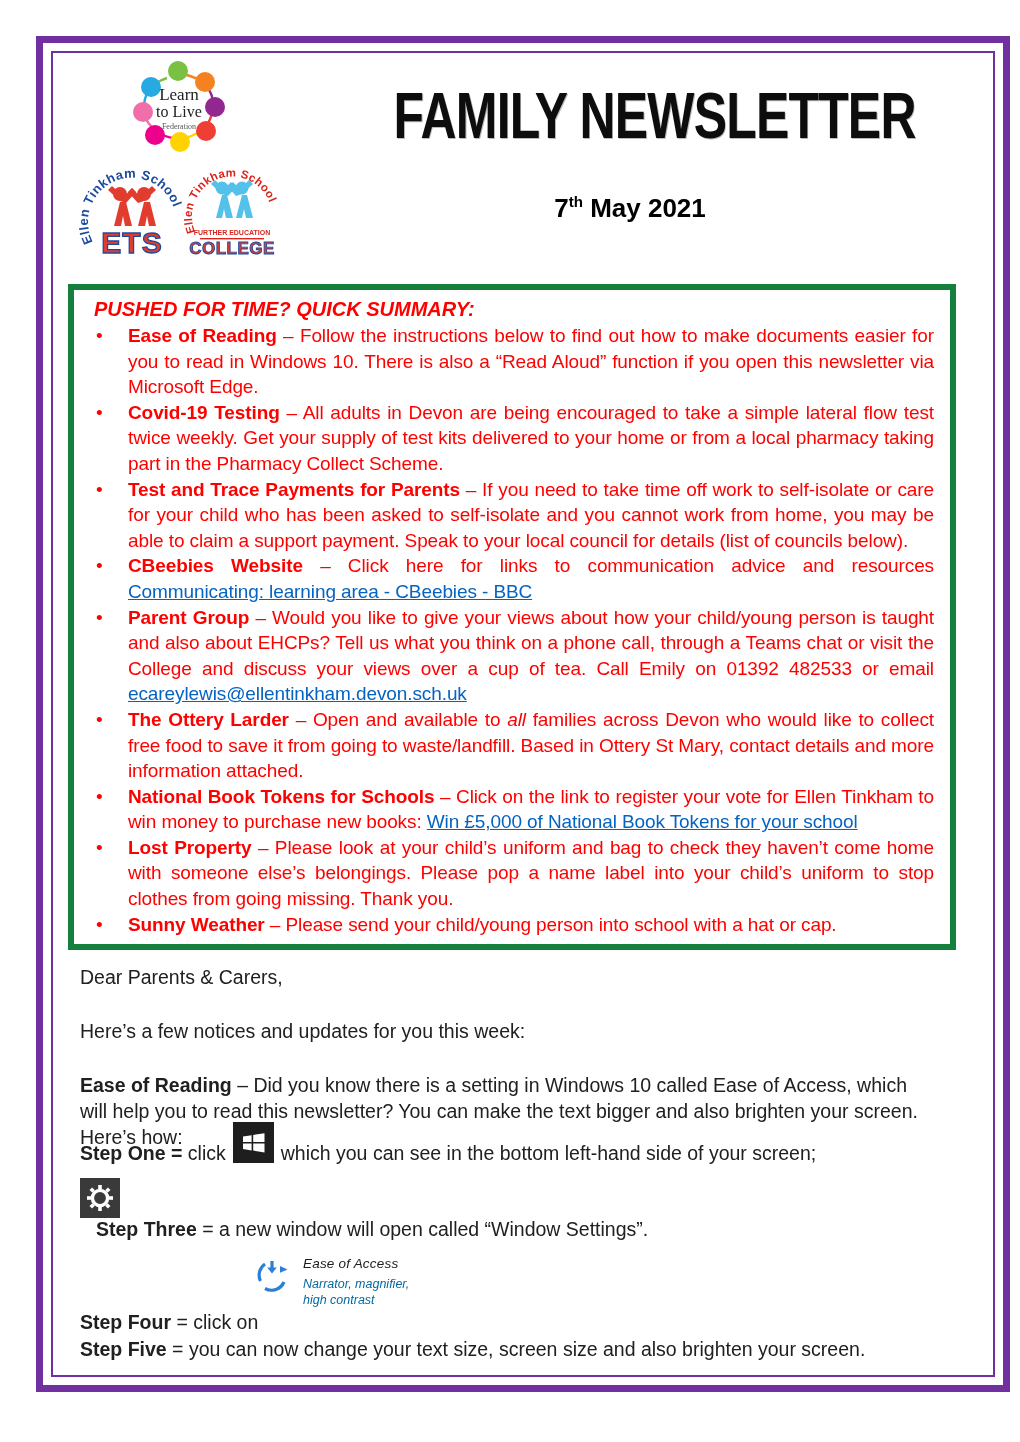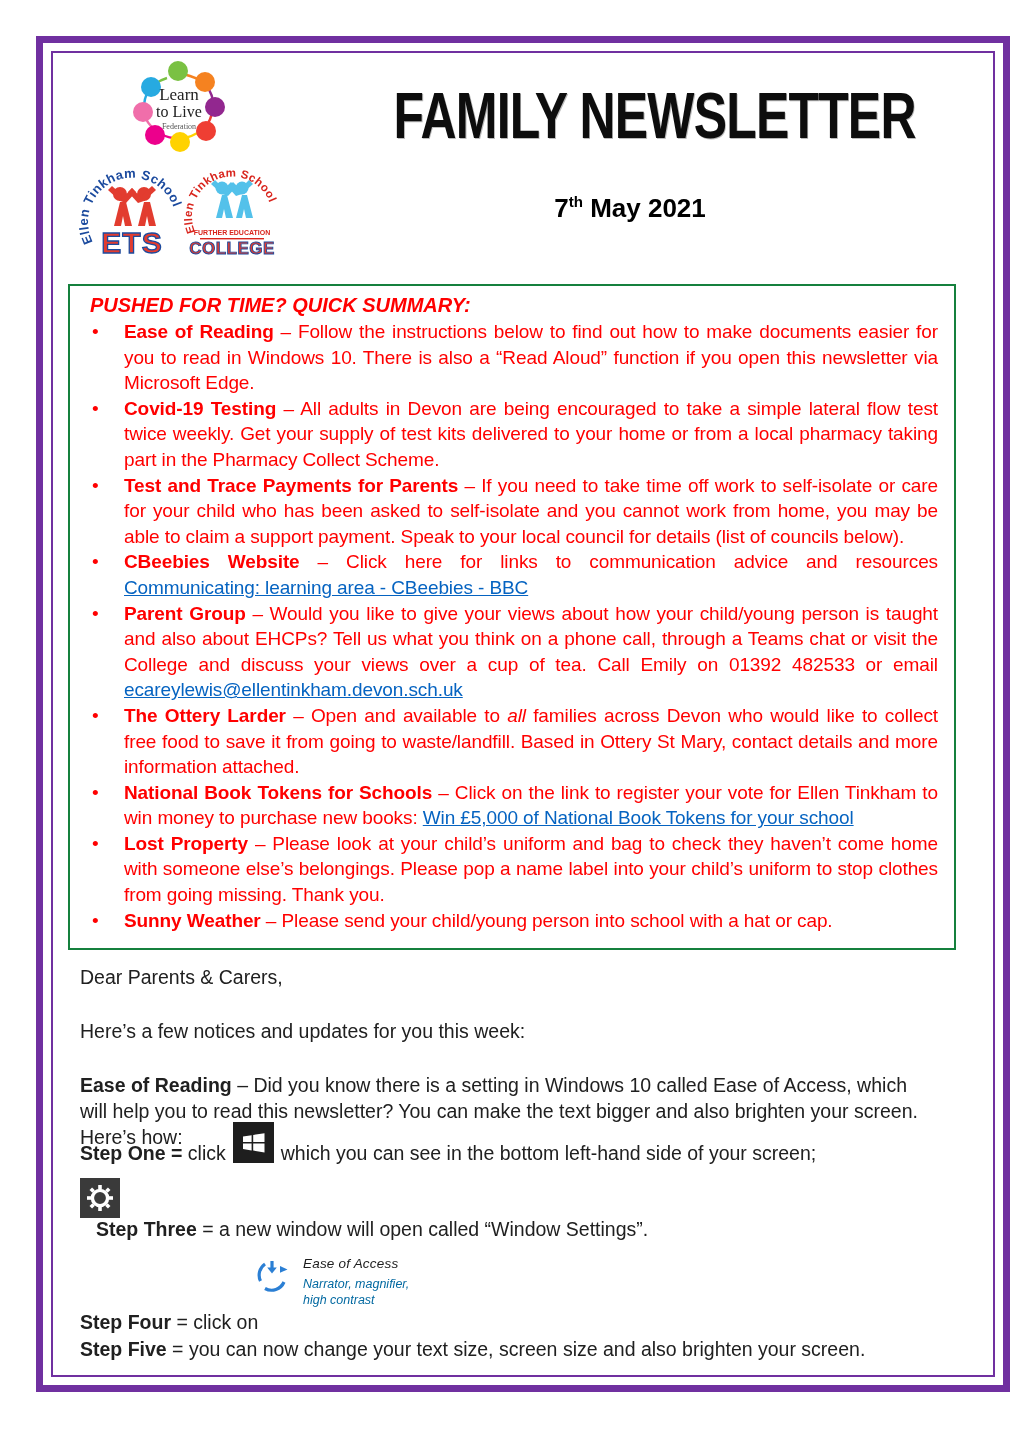--- a/index.html
+++ b/index.html
@@ -15,21 +15,21 @@
               text-shadow:1px 1px 0 #bbb;}
   .date{position:absolute;top:193px;left:330px;width:600px;text-align:center;font-weight:700;font-size:26px;color:#000000;}
   .date .sup{vertical-align:super;font-size:0.58em;}
 
   .logo{position:absolute;}
   .logo-federation{top:55px;left:108px;}
   .logo-ets{top:148px;left:78px;}
   .logo-college{top:146px;left:184px;}
 
   
-  .summary{position:absolute;left:68px;top:284px;width:888px;height:666px;border:2px solid #15803d;
+  .summary{position:absolute;left:68px;top:284px;width:888px;height:666px;border:6px solid #15803d;
            box-sizing:border-box;padding:5px 16px 0 0;}
   .summary-heading{margin:3px 0 2px 20px;color:#FF0000;font-weight:700;font-style:italic;font-size:20px;}
   ul.summary-list{list-style:none;margin:0 0 0 0;padding:0;}
   ul.summary-list li{position:relative;padding-left:54px;color:#FF0000;font-size:19px;line-height:25.6px;
                      text-align:justify;letter-spacing:-0.1px;}
   ul.summary-list li::before{content:"\2022";position:absolute;left:22px;top:0;color:#FF0000;font-size:19px;}
   ul.summary-list .lead{font-weight:700;}
   .it{font-style:italic;}
   a.link{color:#0563C1;text-decoration:underline;cursor:pointer;}
 

